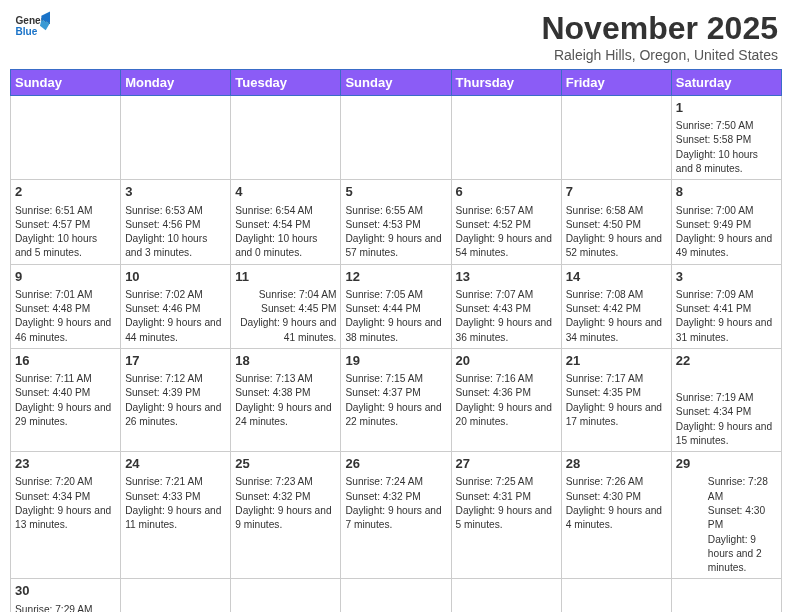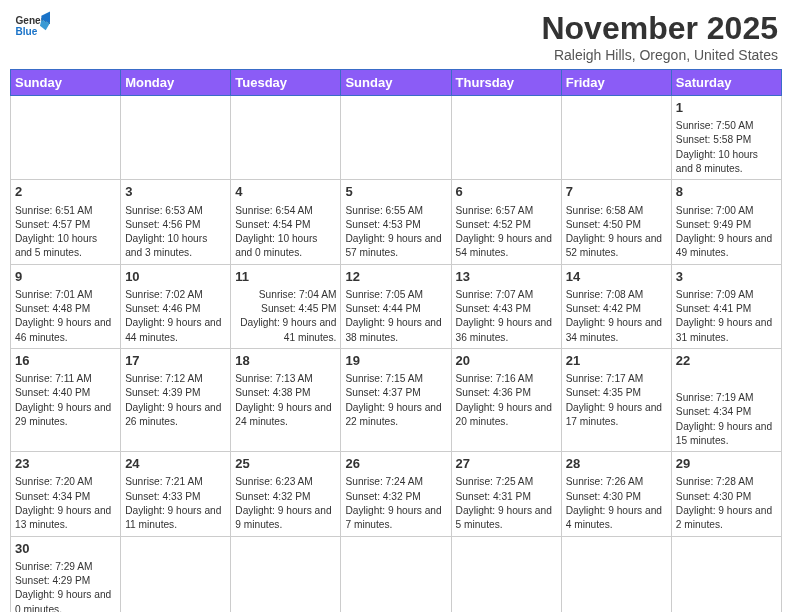--- a/index.html
+++ b/index.html
@@ -262,21 +262,21 @@
 Daylight: 9 hours and 13 minutes.</div>
         </td>
         <td>
           <span class="day-number">24</span>
           <div class="cell-content" style="white-space: pre-line;">Sunrise: 7:21 AM
 Sunset: 4:33 PM
 Daylight: 9 hours and 11 minutes.</div>
         </td>
         <td>
           <span class="day-number">25</span>
-          <div class="cell-content" style="white-space: pre-line;">Sunrise: 6:23 AM
+          <div class="cell-content" style="white-space: pre-line;">Sunrise: 7:23 AM
 Sunset: 4:32 PM
 Daylight: 9 hours and 9 minutes.</div>
         </td>
         <td>
           <span class="day-number">26</span>
           <div class="cell-content" style="white-space: pre-line;">Sunrise: 7:24 AM
 Sunset: 4:32 PM
 Daylight: 9 hours and 7 minutes.</div>
         </td>
         <td>
@@ -286,21 +286,21 @@
 Daylight: 9 hours and 5 minutes.</div>
         </td>
         <td>
           <span class="day-number">28</span>
           <div class="cell-content" style="white-space: pre-line;">Sunrise: 7:26 AM
 Sunset: 4:30 PM
 Daylight: 9 hours and 4 minutes.</div>
         </td>
         <td>
           <span class="day-number">29</span>
-          <div class="cell-content" style="white-space: pre-line;">Sunrise: 7:28 AM
+          <div class="cell-content" style="white-space: pre-line; margin-left: 32px;">Sunrise: 7:28 AM
 Sunset: 4:30 PM
 Daylight: 9 hours and 2 minutes.</div>
         </td>
       </tr>
       <tr>
         <td>
           <span class="day-number">30</span>
           <div class="cell-content" style="white-space: pre-line;">Sunrise: 7:29 AM
 Sunset: 4:29 PM
 Daylight: 9 hours and 0 minutes.</div>

